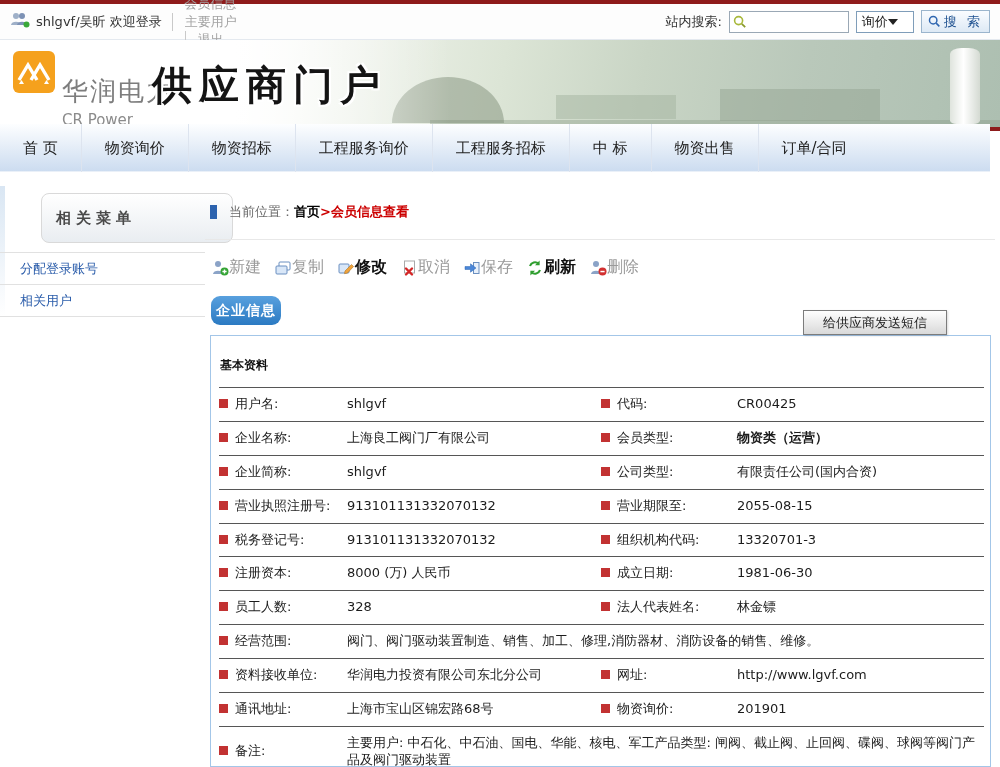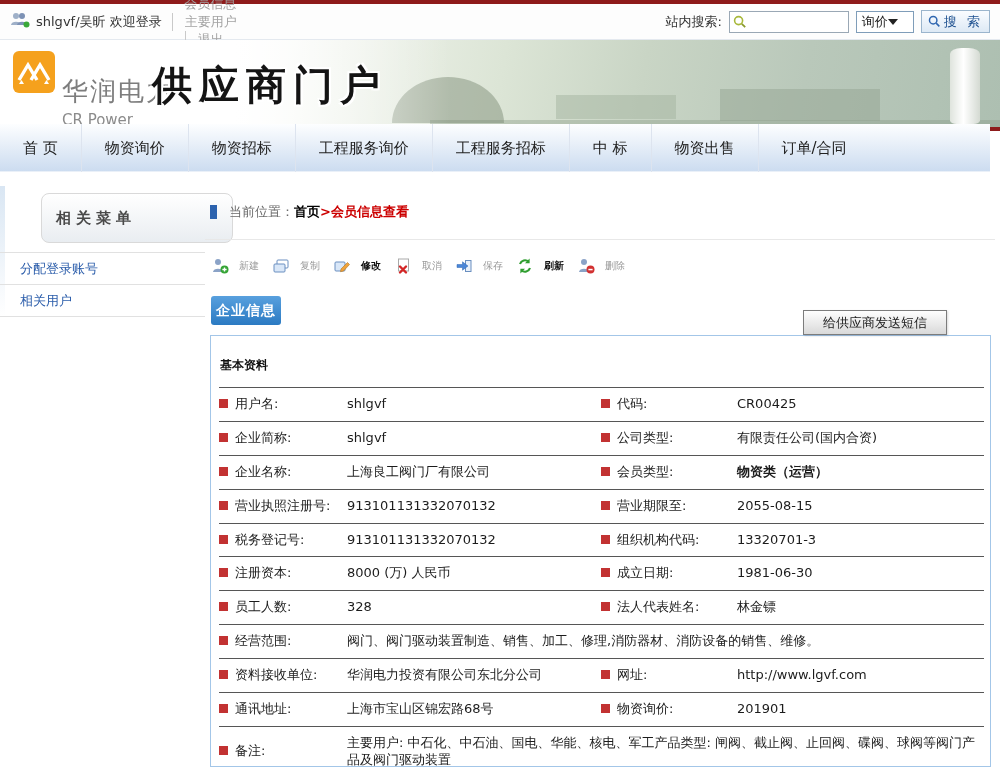--- a/index.html
+++ b/index.html
@@ -63,25 +63,25 @@
 
   
   .breadcrumb { position:absolute; left:210px; top:203px; display:flex; align-items:center; font-size:13px; }
   .bc-marker { width:7px; height:14px; background:#2d63ae; margin-right:12px; }
   .bc-prefix { color:#6a6a6a; }
   .bc-home { color:#000; font-weight:bold; cursor:pointer; }
   .bc-current { color:#cc0000; font-weight:bold; cursor:pointer; }
   .bc-divider { position:absolute; left:205px; top:239px; width:790px; height:1px; background:#e8e8e8; }
 
   .toolbar { position:absolute; left:211px; top:257px; display:flex; align-items:center; gap:13px; }
-  .tool { display:flex; align-items:center; gap:10px; font-size:10px; cursor:pointer;text-align:center; }
+  .tool { display:flex; align-items:center; gap:0; font-size:16px; cursor:pointer;text-align:center; }
   .tool .tlabel { color:#9a9a9a; }
   .tool.enabled .tlabel { color:#111; font-weight:bold; }
 
-  .tab { position:absolute; left:211px; top:296px; width:70px; height:29px; border-radius:3px;
+  .tab { position:absolute; left:211px; top:296px; width:70px; height:29px; border-radius:9px;
          background:linear-gradient(#58a0de,#2b7ac2); color:#fff; font-size:14px; font-weight:bold;
          display:flex; align-items:center; justify-content:center; cursor:pointer; letter-spacing:1px; }
   .sms-btn { position:absolute; left:803px; top:310px; width:144px; height:25px; border:1px solid #7c7c7c;
              background:linear-gradient(#fefefe,#d9d9d9); font-size:13px; color:#222;
              display:flex; align-items:center; justify-content:center; cursor:pointer; z-index:3;
              box-shadow:1px 1px 2px rgba(0,0,0,.15); }
 
   .panel { position:absolute; left:210px; top:335px; width:781px; height:432px; background:#fff;
            border:1px solid #a3c6e8; overflow:hidden; }
   .sec-title { margin:21px 0 13px 9px; font-size:12px; font-weight:bold; color:#111; }
@@ -263,32 +263,32 @@
           <col>
         </colgroup>
       <tbody>
           <tr>
         <td class="lab"><span class="bullet"></span><span>用户名:</span></td>
         <td>shlgvf</td>
         <td class="lab"><span class="bullet"></span><span>代码:</span></td>
         <td>CR00425</td>
       </tr>
       <tr>
+        <td class="lab"><span class="bullet"></span><span>企业名称:</span></td>
+        <td>上海良工阀门厂有限公司</td>
+        <td class="lab"><span class="bullet"></span><span>会员类型:</span></td>
+        <td class="v-bold">物资类（运营）</td>
+      </tr>
+      <tr>
         <td class="lab"><span class="bullet"></span><span>企业简称:</span></td>
         <td>shlgvf</td>
         <td class="lab"><span class="bullet"></span><span>公司类型:</span></td>
         <td>有限责任公司(国内合资)</td>
       </tr>
       <tr>
-        <td class="lab"><span class="bullet"></span><span>企业名称:</span></td>
-        <td>上海良工阀门厂有限公司</td>
-        <td class="lab"><span class="bullet"></span><span>会员类型:</span></td>
-        <td class="v-bold">物资类（运营）</td>
-      </tr>
-      <tr>
         <td class="lab"><span class="bullet"></span><span>营业执照注册号:</span></td>
         <td>913101131332070132</td>
         <td class="lab"><span class="bullet"></span><span>营业期限至:</span></td>
         <td>2055-08-15</td>
       </tr>
       <tr>
         <td class="lab"><span class="bullet"></span><span>税务登记号:</span></td>
         <td>913101131332070132</td>
         <td class="lab"><span class="bullet"></span><span>组织机构代码:</span></td>
         <td>13320701-3</td>

